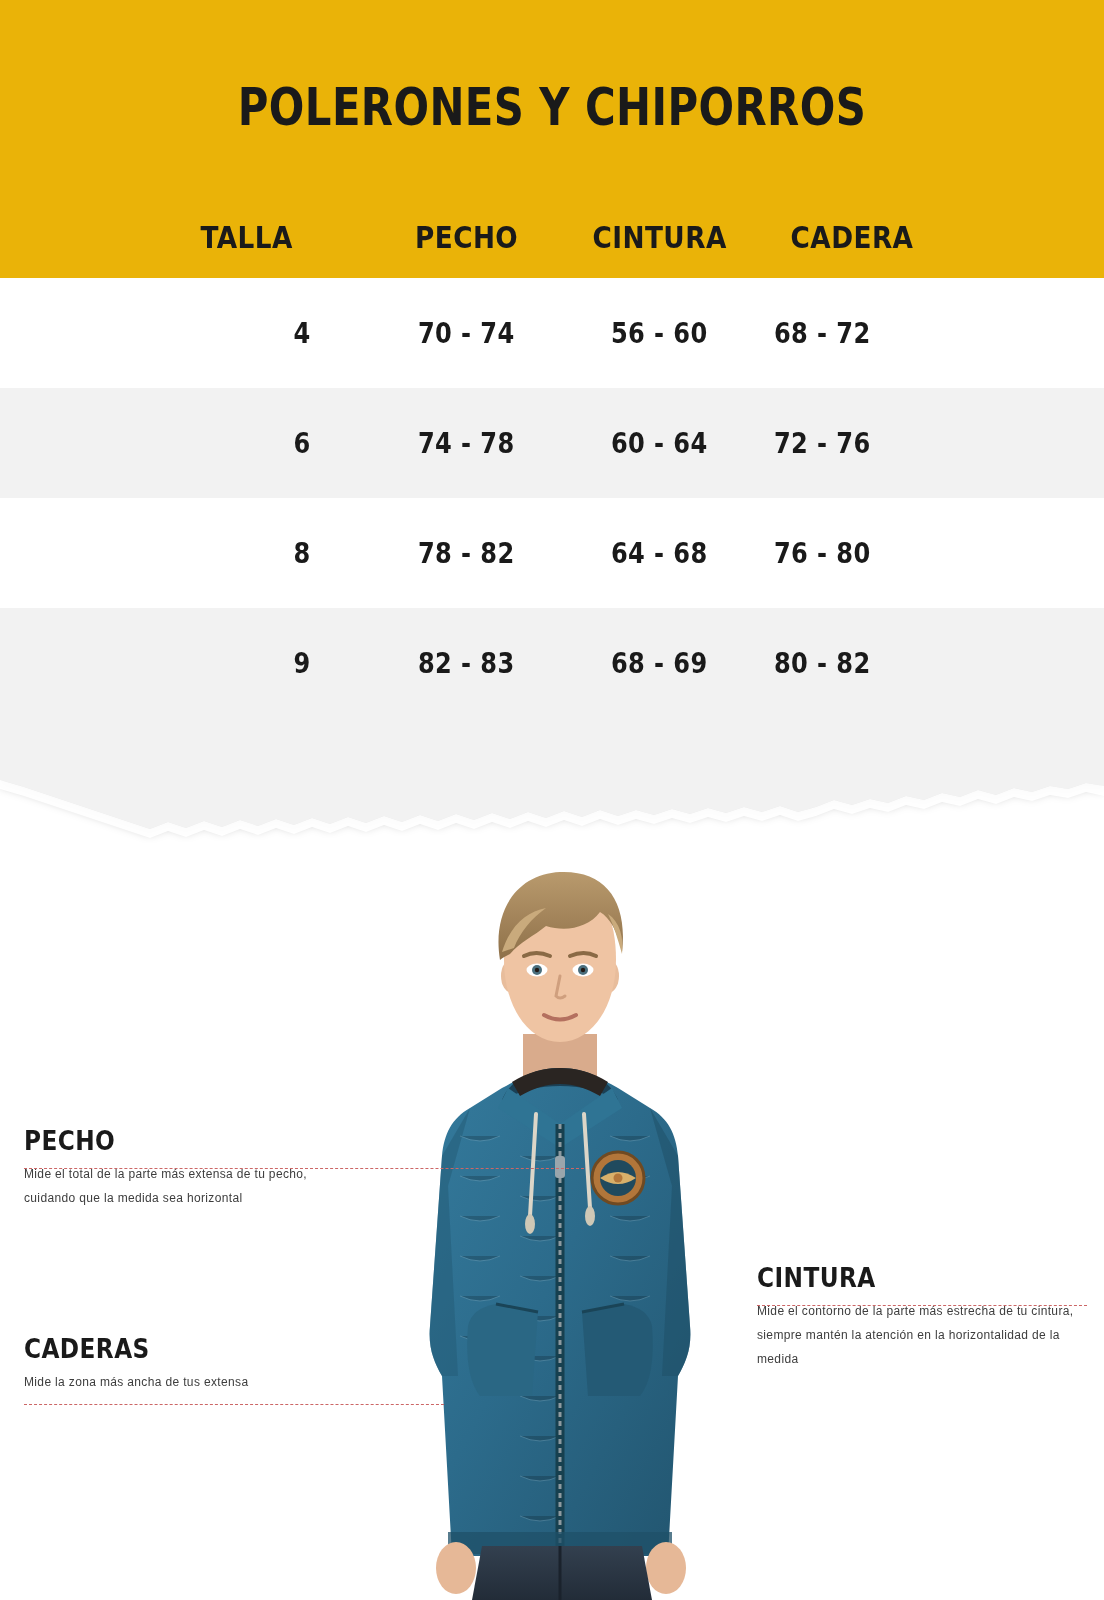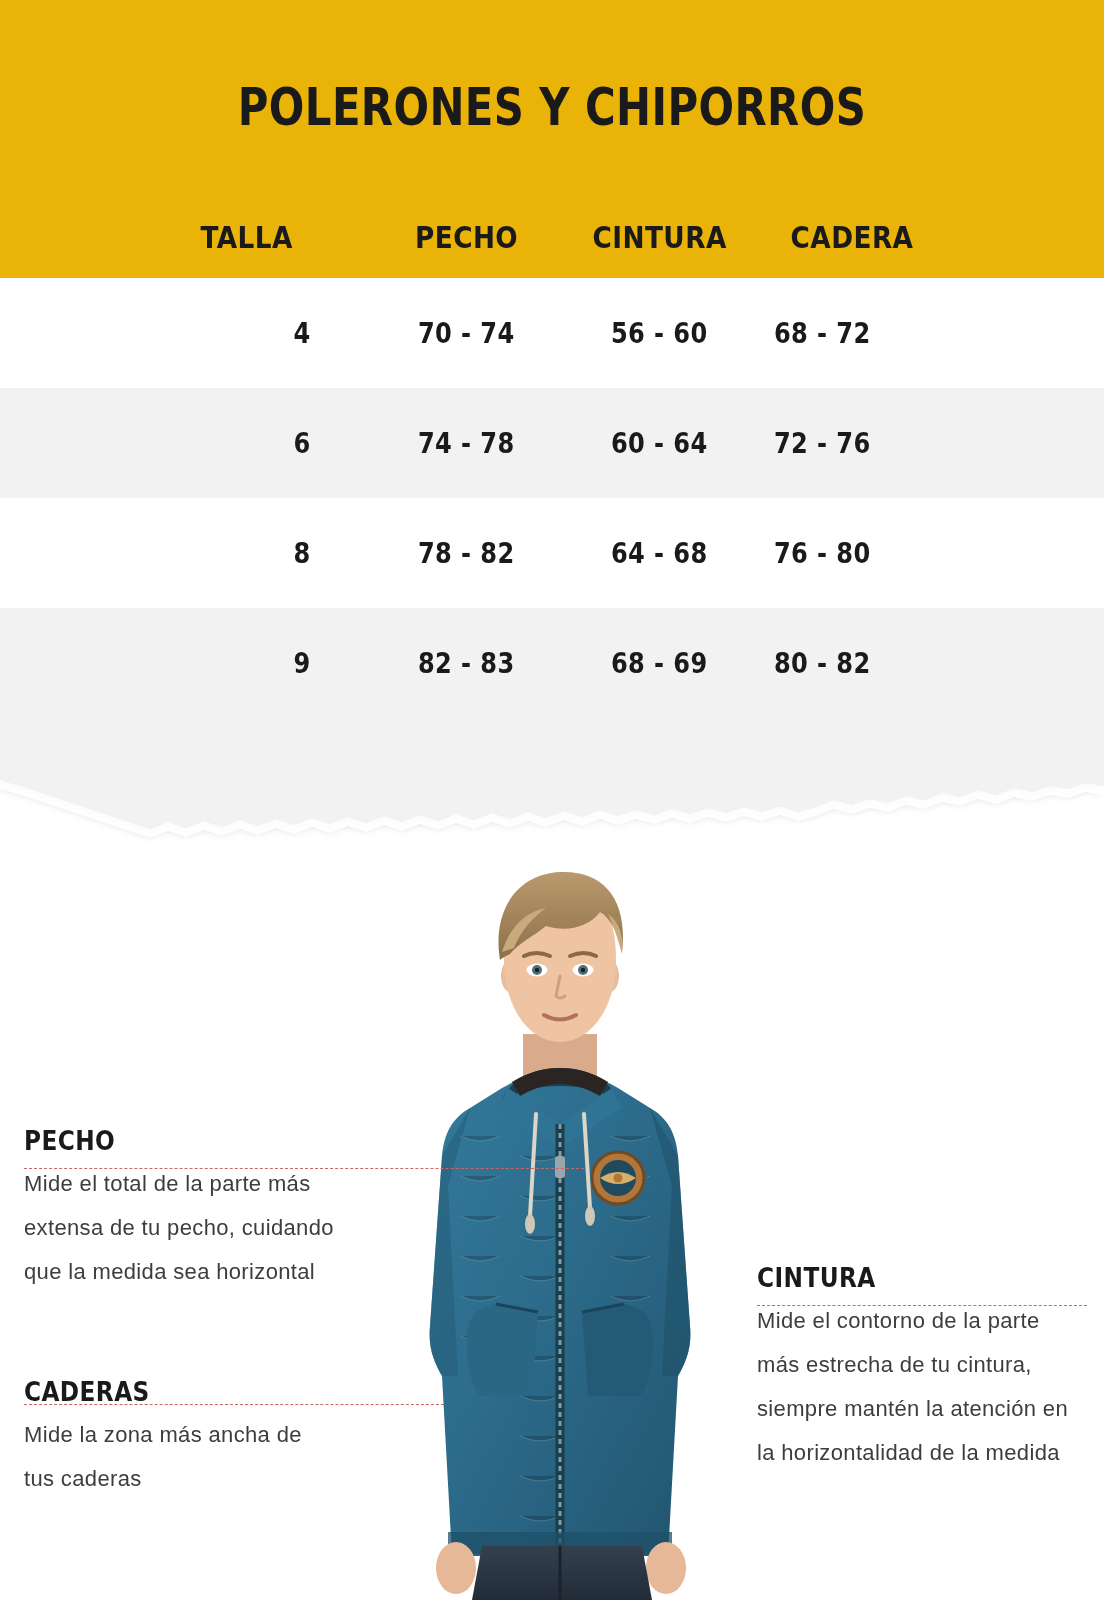--- a/index.html
+++ b/index.html
@@ -107,33 +107,33 @@
     font-size: 27px;
     letter-spacing: 0.5px;
     color: #1a1a1a;
     transform: scaleX(0.86);
     transform-origin: left center;
     white-space: nowrap;
     margin-bottom: 6px;
   }
   .ann p {
     font-family: "Liberation Sans", sans-serif;
-    font-size: 22px;
+    font-size: 12px;
     line-height: 2.0;
     color: #3d3d3d;
     letter-spacing: 0.35px;
   }
   .dash-line {
     position: absolute;
     border-top: 1px dashed #c66;
     height: 0;
   }
 
   .ann-pecho  { left: 24px;  top: 1125px; width: 330px; }
-  .ann-caderas{ left: 24px;  top: 1376px; width: 310px; }
+  .ann-caderas{ left: 24px;  top: 1333px; width: 310px; }
   .ann-cintura{ left: 757px; top: 1262px; width: 320px; }
 
   .line-pecho   { left: 24px;  top: 1168px; width: 560px; }
   .line-caderas { left: 24px;  top: 1404px; width: 420px; }
   .line-cintura { left: 757px; top: 1305px; width: 330px; }
 </style>
 </head>
 <body>
 
 <div class="page">
@@ -324,21 +324,21 @@
   <div class="dash-line line-cintura"></div>
   <div class="dash-line line-caderas"></div>
 
   <div class="ann ann-pecho">
     <h3>PECHO</h3>
     <p>Mide el total de la parte más extensa de tu pecho, cuidando que la medida sea horizontal</p>
   </div>
 
   <div class="ann ann-caderas">
     <h3>CADERAS</h3>
-    <p>Mide la zona más ancha de tus caderas</p>
+    <p>Mide la zona más ancha de tus extensa</p>
   </div>
 
   <div class="ann ann-cintura">
     <h3>CINTURA</h3>
     <p>Mide el contorno de la parte más estrecha de tu cintura, siempre mantén la atención en  la horizontalidad de la medida</p>
   </div>
 
 </div>
 
 </body></html>

